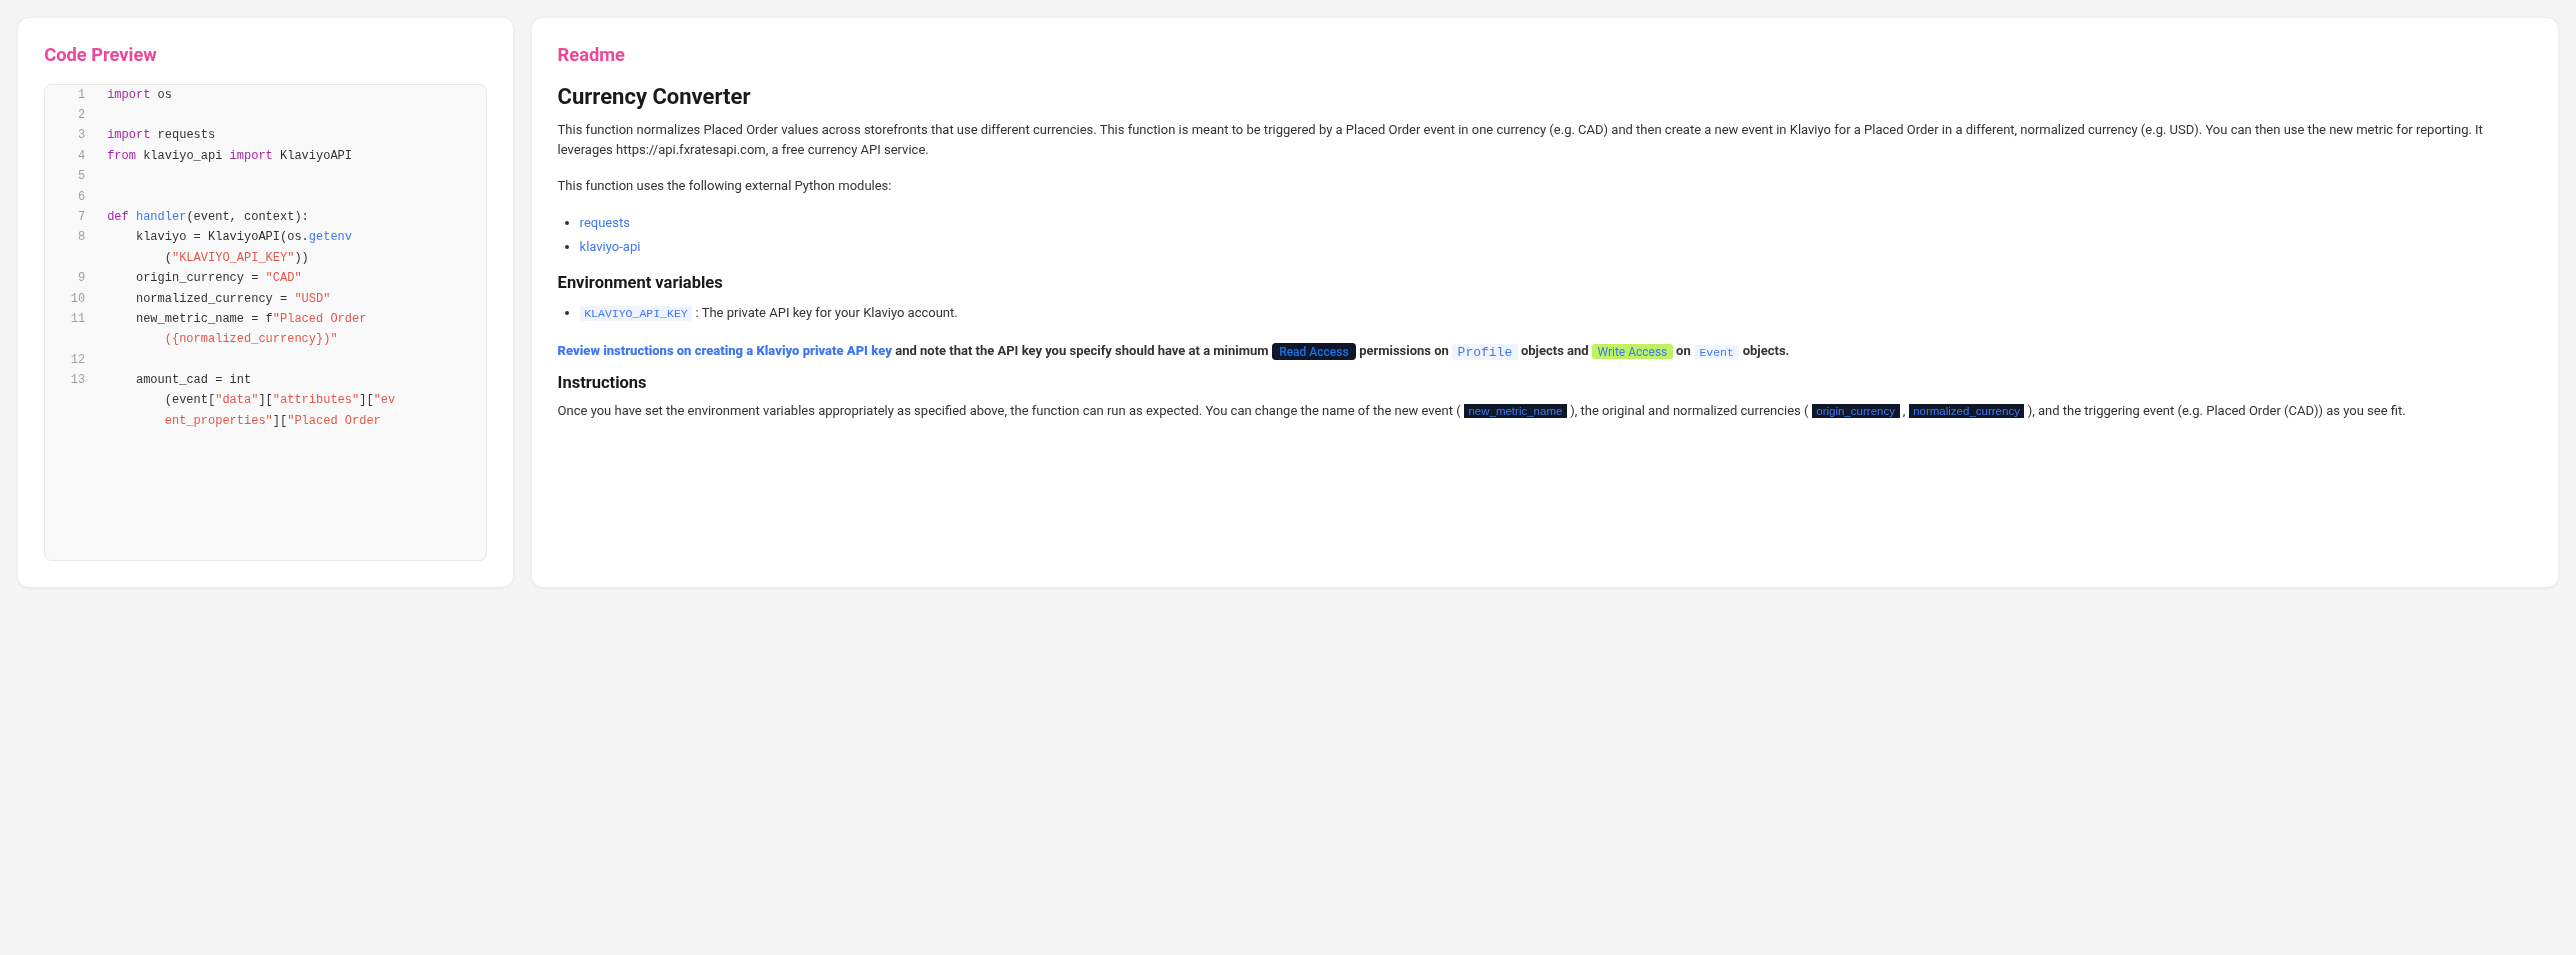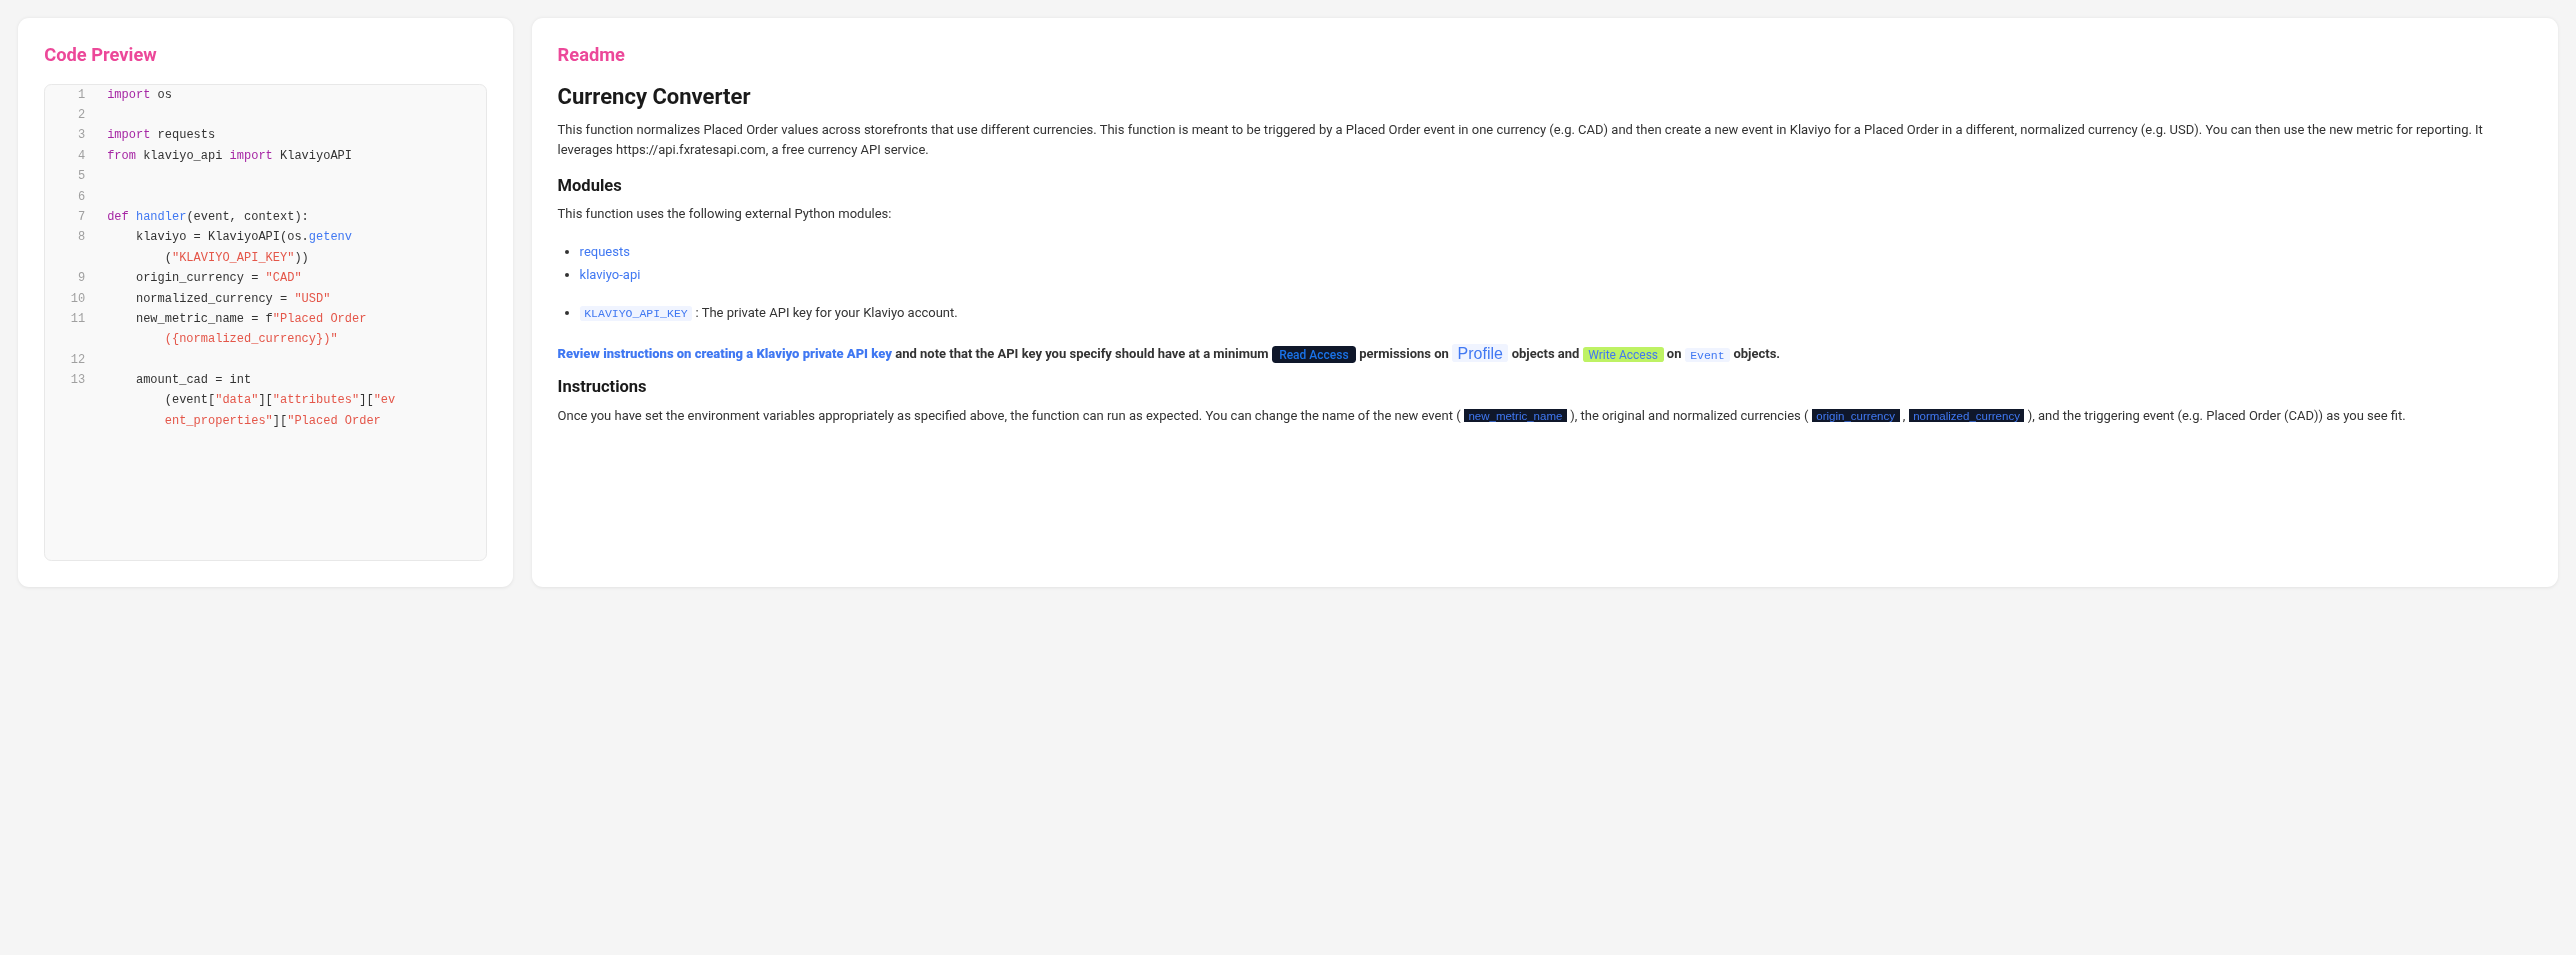--- a/index.html
+++ b/index.html
@@ -179,22 +179,22 @@
       color: #4078f2;
       text-decoration: none;
       font-weight: 600;
     }
 
     .profile-badge {
       background: #f0f4ff;
       color: #4078f2;
       padding: 0.9px 5.5px;
       border-radius: 2.8px;
-      font-family: Liberation Sans, sans-serif;
-      font-size: 16px;
+      font-family: Liberation Mono, monospace;
+      font-size: 13px;
     }
 
     .event-badge {
       background: #f0f4ff;
       color: #4078f2;
       padding: 0.9px 5.5px;
       border-radius: 2.8px;
       font-family: 'Menlo', 'Monaco', 'Courier New', monospace;
       font-size: 11.5px;
     }
@@ -285,29 +285,29 @@
 
   <div class="panel readme-panel">
     <div class="panel-title">Readme</div>
 
     <div class="readme-section">
       <h1 class="readme-h1">Currency Converter</h1>
       <p class="readme-p">This function normalizes Placed Order values across storefronts that use different currencies. This function is meant to be triggered by a Placed Order event in one currency (e.g. CAD) and then create a new event in Klaviyo for a Placed Order in a different, normalized currency (e.g. USD). You can then use the new metric for reporting. It leverages https://api.fxratesapi.com, a free currency API service.</p>
     </div>
 
     <div class="readme-section">
-      <h2 class="readme-h2">Modules</h2>
       <p class="readme-p">This function uses the following external Python modules:</p>
       <ul class="readme-list">
         <li><a class="readme-link" href="#">requests</a></li>
         <li><a class="readme-link" href="#">klaviyo-api</a></li>
       </ul>
     </div>
 
     <div class="readme-section">
+      <h2 class="readme-h2">Environment variables</h2>
       <ul class="readme-list">
         <li>
           <span class="env-var-code">KLAVIYO_API_KEY</span>
           <span> : The private API key for your Klaviyo account.</span>
         </li>
       </ul>
     </div>
 
     <div class="readme-section">
       <p class="access-line">

